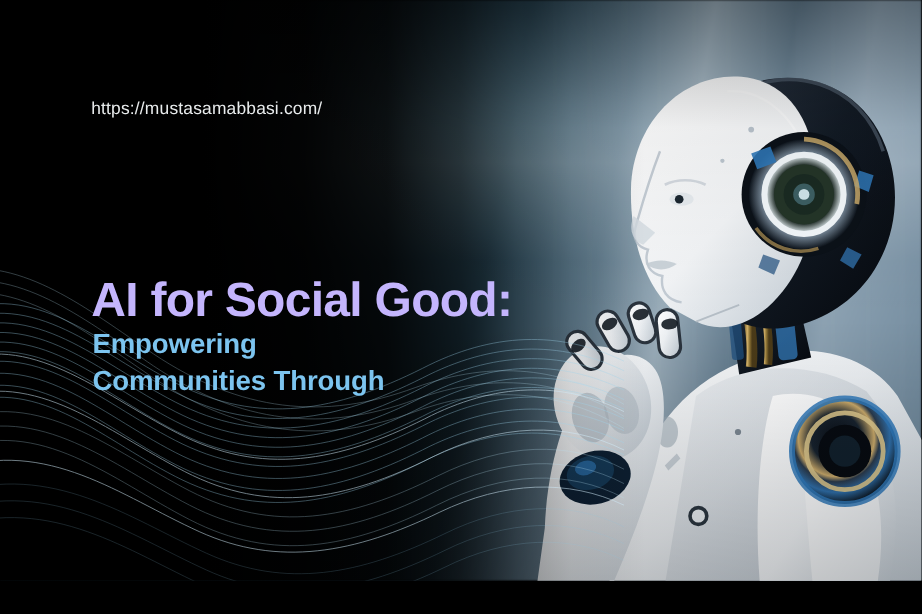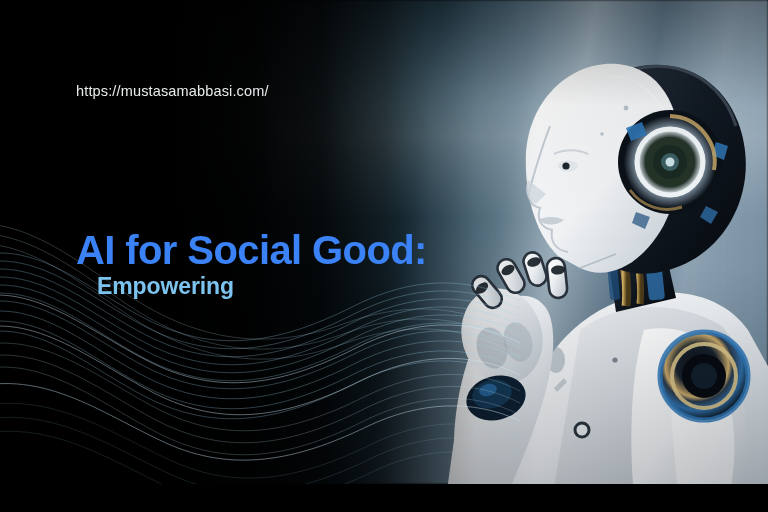--- a/index.html
+++ b/index.html
@@ -123,34 +123,33 @@
     white-space: nowrap;
   }
 
   .headline {
     position: absolute;
     left: 76px;
     top: 201px;
     font-size: 40px;
     font-weight: 700;
     letter-spacing: -0.6px;
-    color: #3b82f6;
+    color: #c4b5fd;
     white-space: nowrap;
   }
 
   .subhead {
     position: absolute;
     left: 77px;
     top: 271px;
     font-size: 23px;
     font-weight: 700;
     line-height: 31px;
     letter-spacing: -0.1px;
     color: #7cc4ef;
-    margin-left: 20px;
   }
   .subhead div { white-space: nowrap; }
 </style>
 </head>
 <body>
 
 <div class="banner">
 
   <div class="bg-photo"></div>
   <div class="bg-mullions"></div>
@@ -330,15 +329,16 @@
       </g>
     </svg>
   </div>
 
   <div class="url">https://mustasamabbasi.com/</div>
 
   <h1 class="headline">AI for Social Good:</h1>
 
   <div class="subhead">
     <div>Empowering</div>
+    <div>Communities Through</div>
   </div>
 
 </div>
 
 </body></html>

